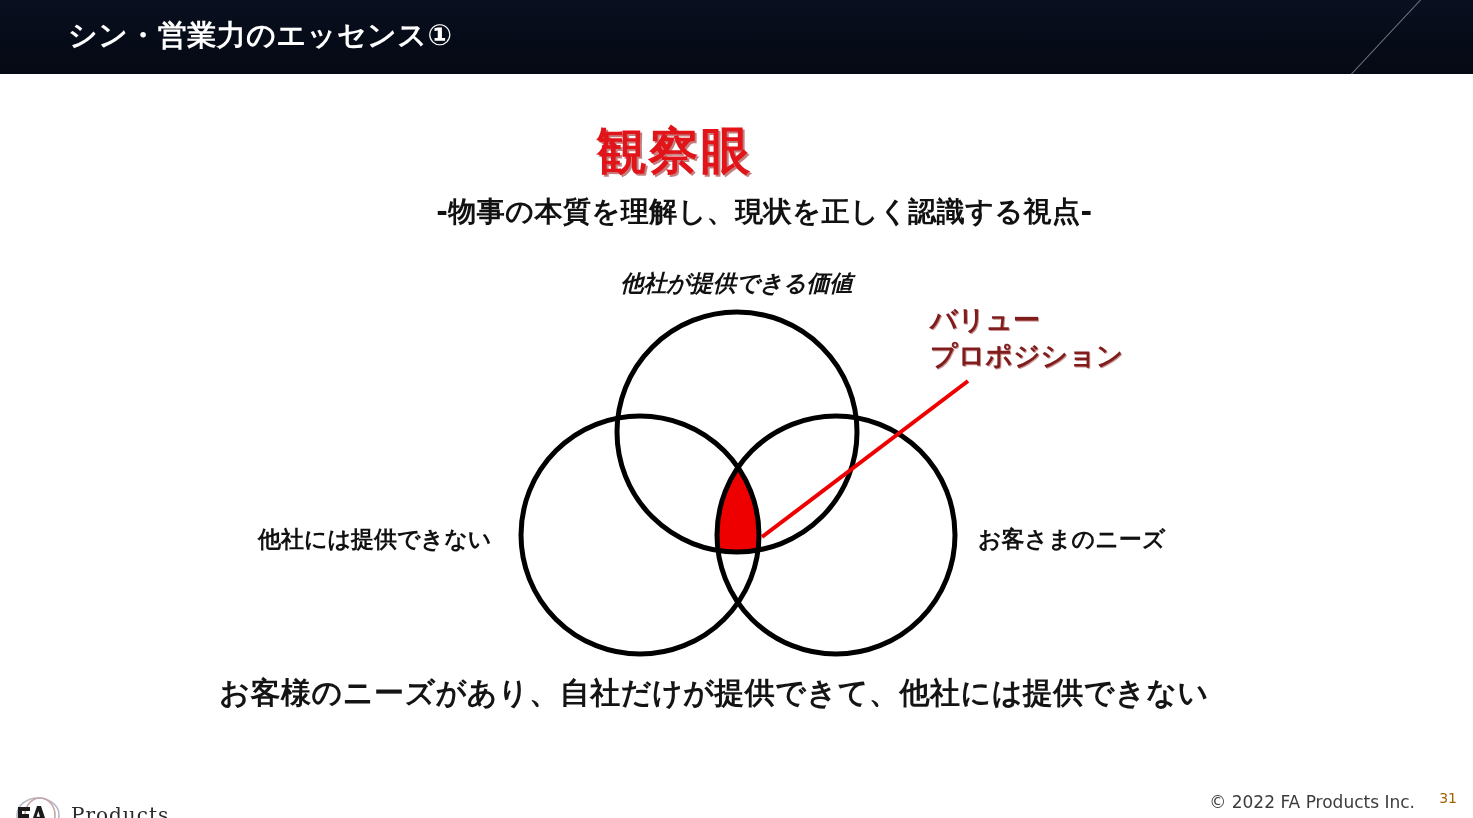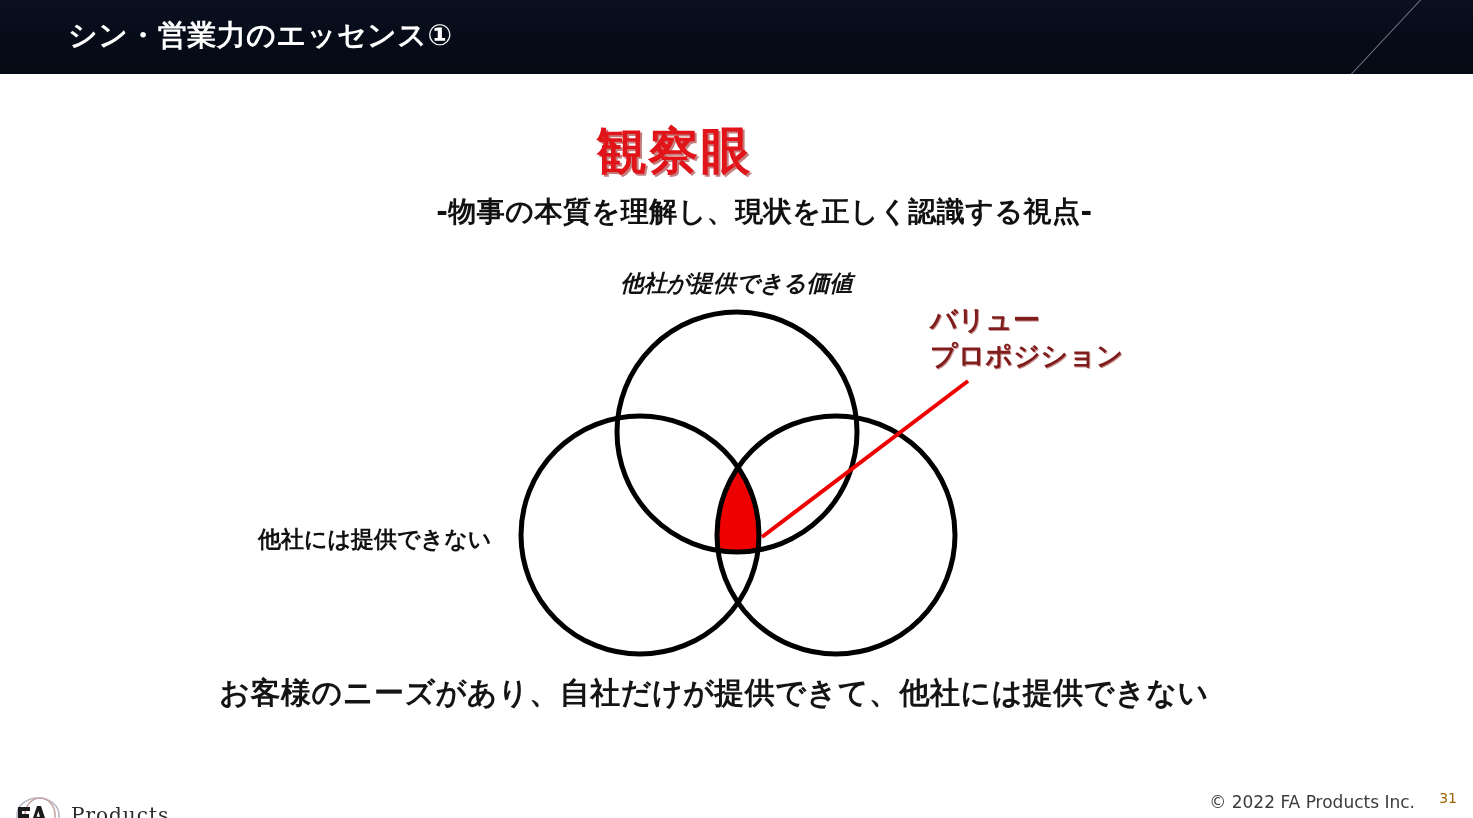--- a/index.html
+++ b/index.html
@@ -217,20 +217,21 @@
       <circle cx="737" cy="432" r="120" fill="none" stroke="#000000" stroke-width="5"></circle>
       <circle cx="640" cy="535" r="119" fill="none" stroke="#000000" stroke-width="5"></circle>
       <circle cx="836" cy="535" r="119" fill="none" stroke="#000000" stroke-width="5"></circle>
 
       <line x1="968" y1="381" x2="762" y2="537" stroke="#ee0000" stroke-width="4"></line>
     </svg>
   </div>
 
   <div class="venn-label label-top">他社が提供できる価値</div>
   <div class="venn-label label-left">他社には提供できない</div>
+  <div class="venn-label label-right">お客さまのニーズ</div>
 
   <div class="callout-text">バリュー
 プロポジション</div>
 
   <div class="caption caption-line1">お客様のニーズがあり、自社だけが提供できて、他社には提供できない</div>
 
   <div class="footer-logo">
     <div class="logo-mark">
       <svg width="48" height="38" viewBox="0 0 48 38">
         <ellipse cx="24" cy="19" rx="21" ry="17" fill="none" stroke="#b7b9c8" stroke-width="1.6"></ellipse>

